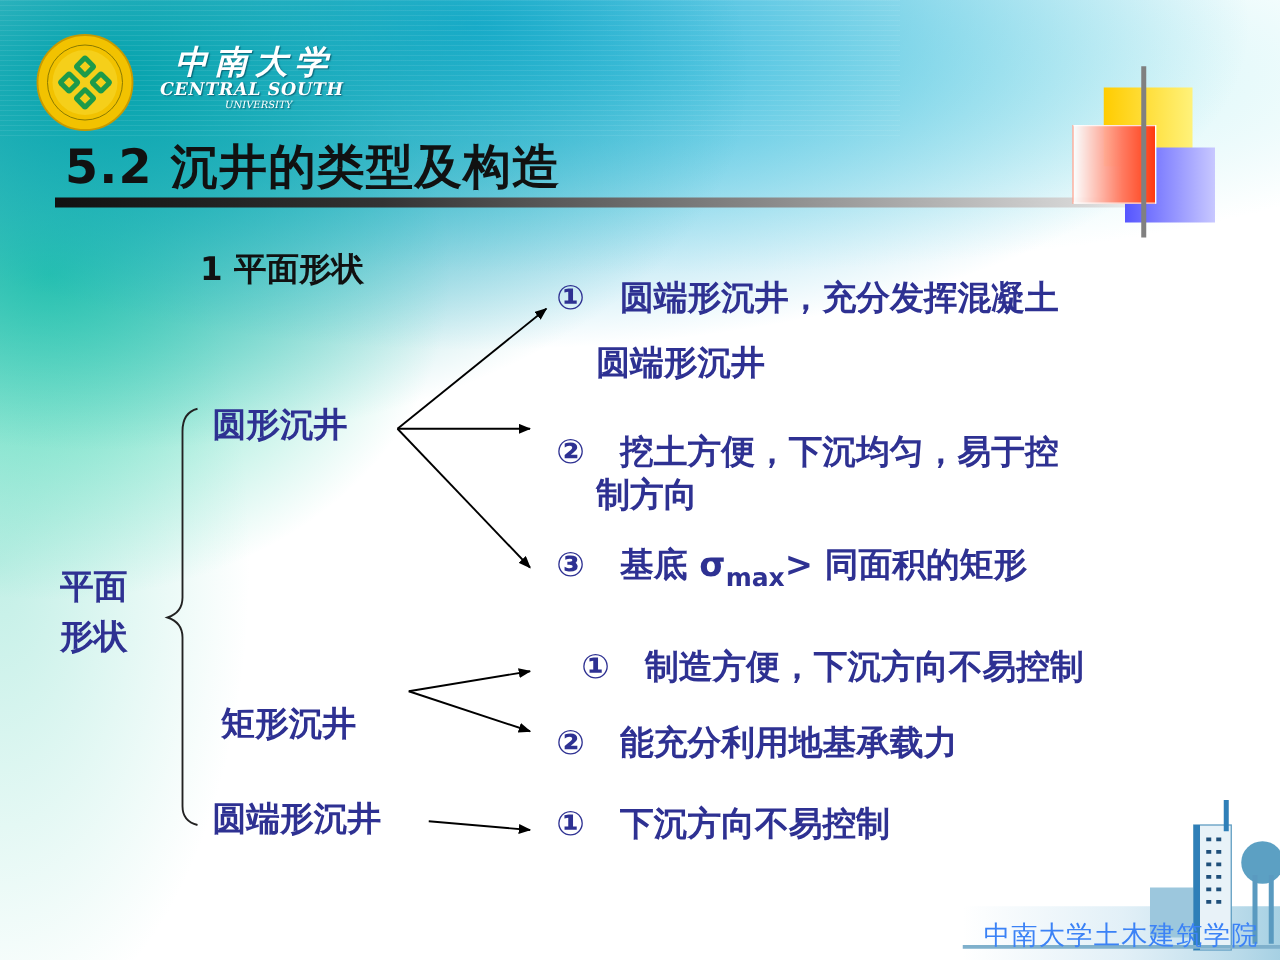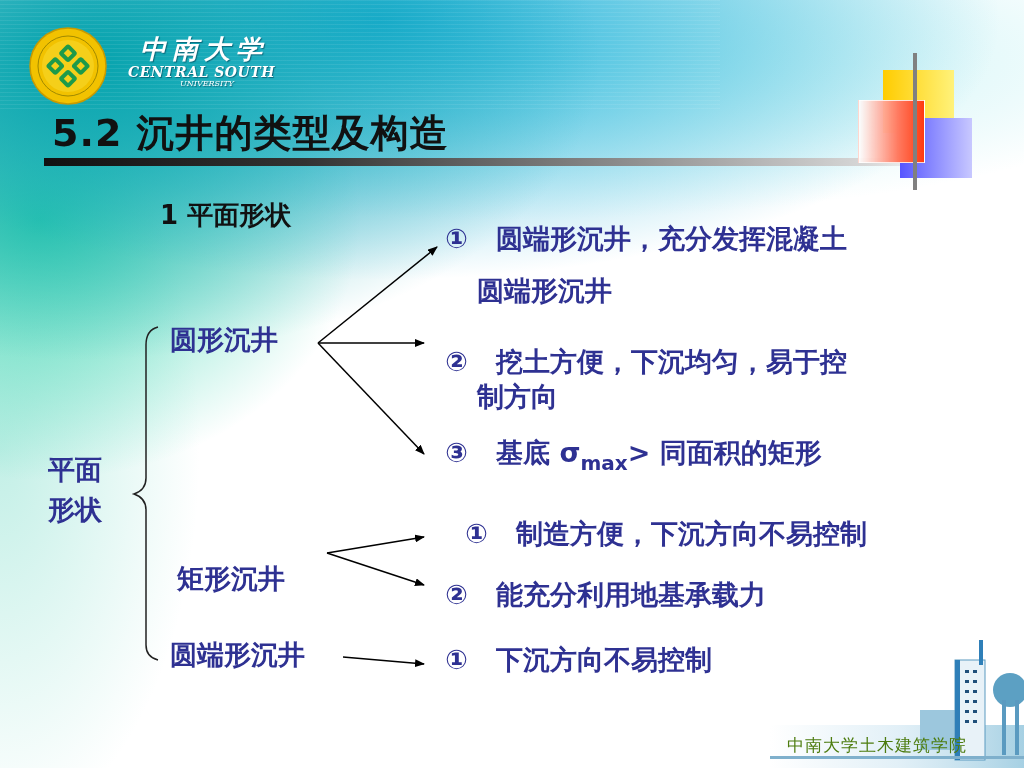--- a/index.html
+++ b/index.html
@@ -78,21 +78,21 @@
     .it4 { left: 445px; top: 508px; margin-left: 20px; }
     .it5 { left: 445px; top: 569px; }
     .it6 { left: 445px; top: 634px; }
     .sub { font-size: 20px; vertical-align: -8px; font-weight: bold; }
 
     svg.diagram { position: absolute; left: 0; top: 0; width: 1024px; height: 768px; pointer-events: none; }
 
     .footer-art { position: absolute; left: 770px; top: 625px; width: 254px; height: 143px; }
     .footer-text {
       position: absolute; left: 787px; top: 734px;
-      font-family: "DejaVu Serif", serif; font-size: 17px; color: #4d7c0f; letter-spacing: 1px; white-space: nowrap;
+      font-family: "DejaVu Serif", serif; font-size: 21px; color: #3b82f6; letter-spacing: 1px; white-space: nowrap;
     }
   </style>
 </head>
 <body>
 
 <div class="bg"></div>
 <div class="scanlines"></div>
 
 <svg class="logo" viewBox="0 0 80 80">
   <circle cx="40" cy="40" r="38" fill="#f2c200" stroke="#c89a00" stroke-width="1.5"></circle>

